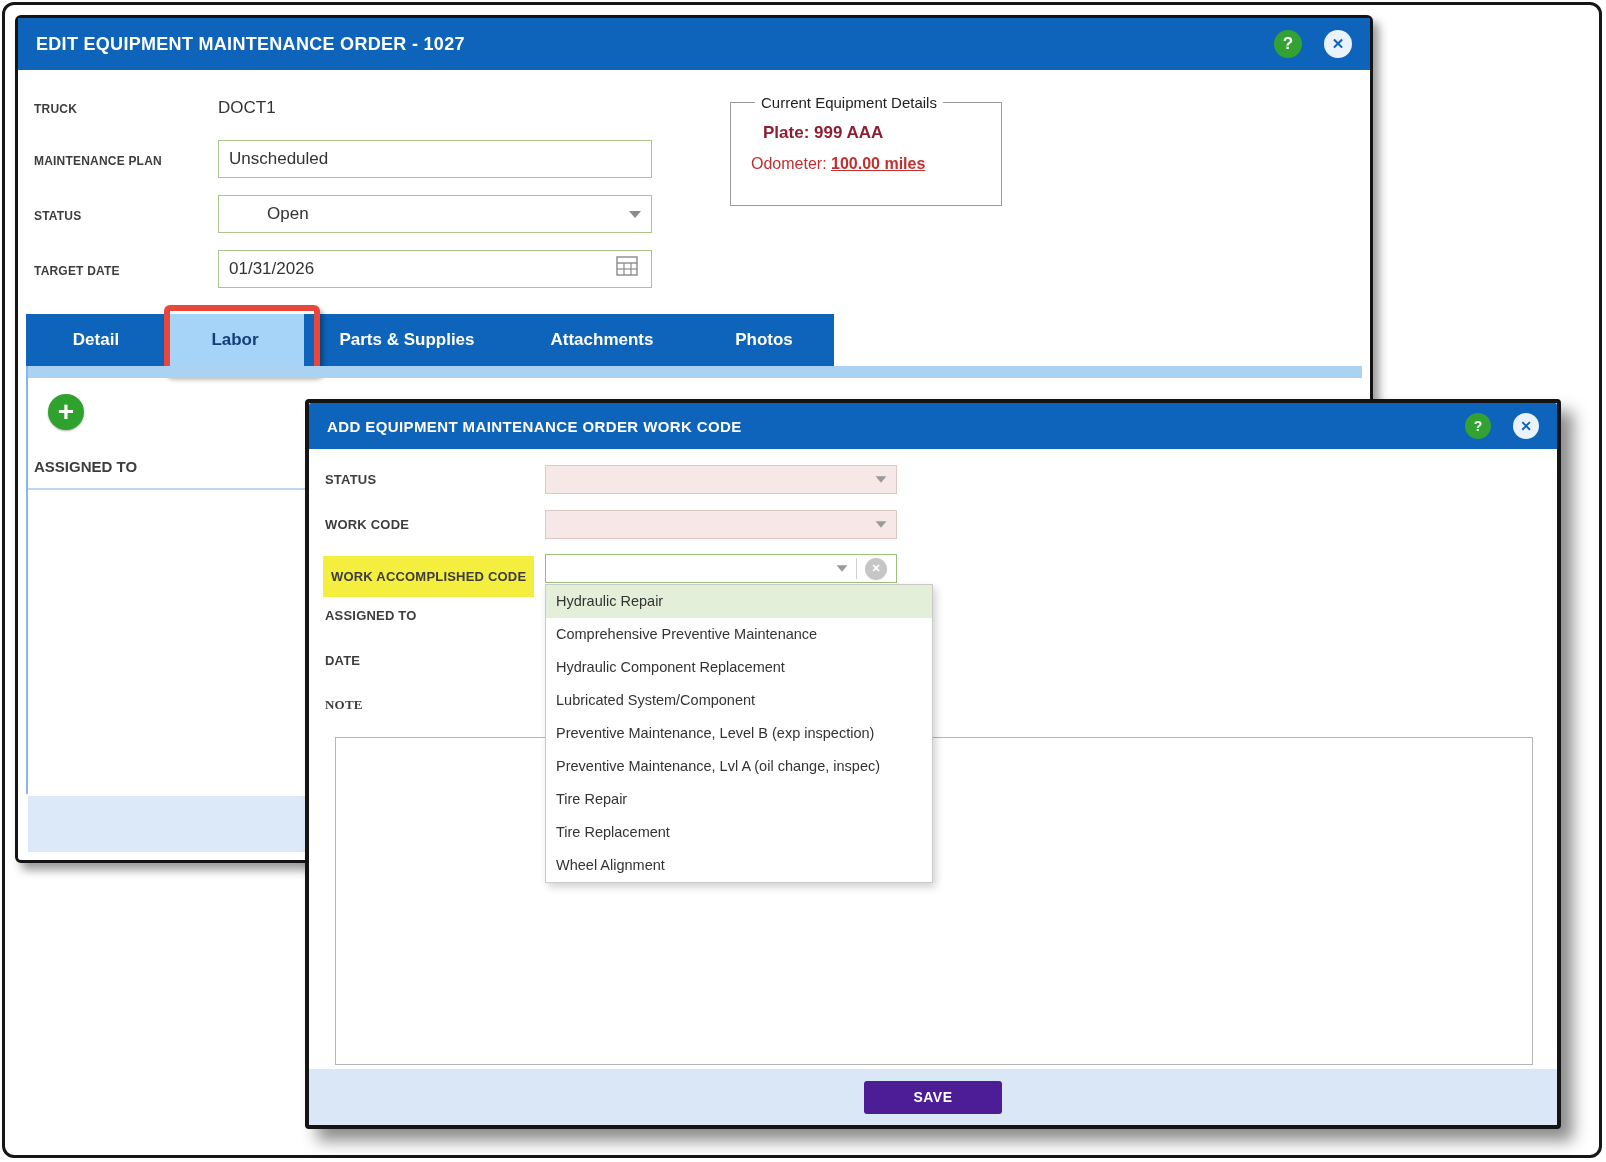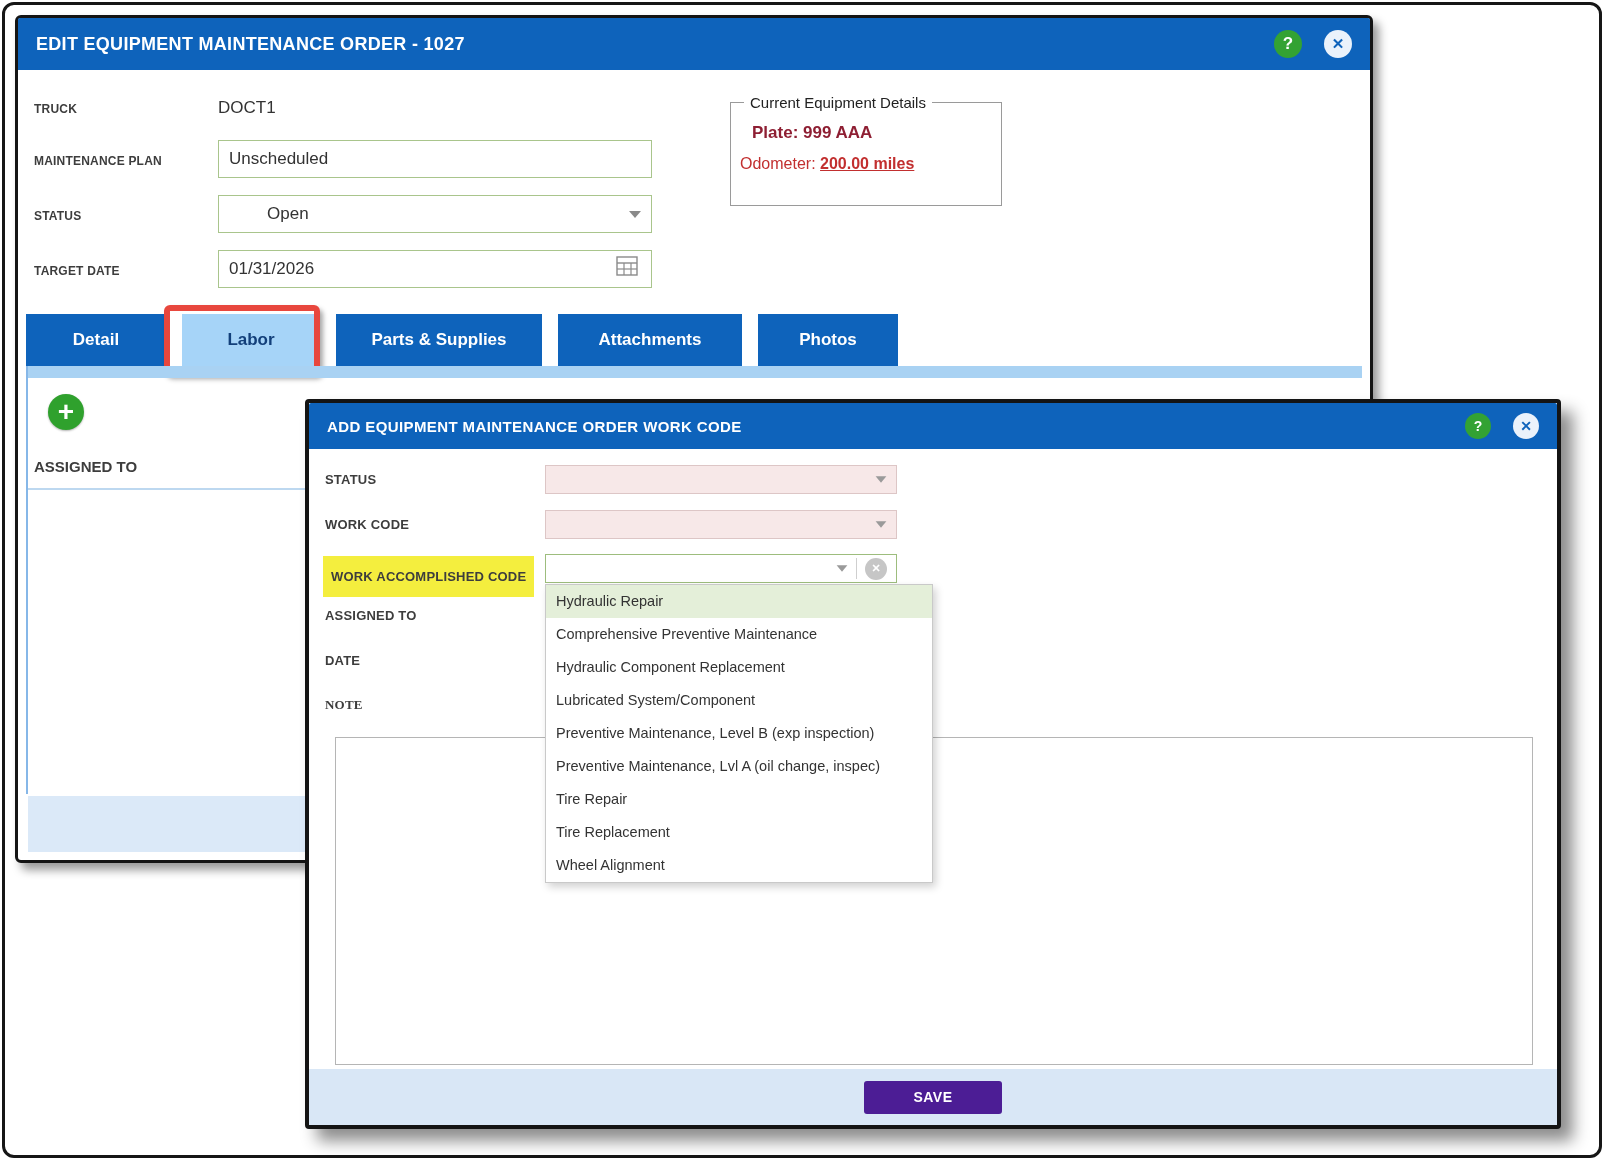--- a/index.html
+++ b/index.html
@@ -18,27 +18,27 @@
   #main-window { left:10px; top:10px; width:1358px; height:848px; }
 
   .fld-label { position:absolute; left:16px; font-size:12px; font-weight:bold; color:#3d3d3d; letter-spacing:.2px; }
   .fld-static { position:absolute; left:200px; font-size:17px; color:#333; }
   .fld-input { position:absolute; left:200px; width:434px; height:38px; border:1px solid #a9c58c; background:#fff; font-size:17px; color:#333; padding:4px 10px; font-family:"Liberation Sans", sans-serif; }
   .fld-select { position:absolute; left:200px; width:434px; height:38px; border:1px solid #a9c58c; background:#fff; font-size:17px; color:#333; padding:0 10px; display:flex; align-items:center; cursor:pointer; }
   .fld-select .txt { flex:1; }
   .chev { width:0; height:0; border-left:6px solid transparent; border-right:6px solid transparent; border-top:7px solid #8a8a8a; }
   .cal-wrap { position:absolute; left:596px; top:236px; width:26px; height:24px; display:flex; align-items:center; justify-content:center; cursor:pointer; }
 
-  fieldset.equip { position:absolute; left:712px; top:76px; width:272px; height:112px; border:1px solid #9a9a9a; padding:4px 3px; }
+  fieldset.equip { position:absolute; left:712px; top:76px; width:272px; height:112px; border:1px solid #9a9a9a; padding:4px 14px; }
   fieldset.equip legend { font-size:15px; color:#222; padding:0 6px; margin-left:10px; }
   .plate-line { font-size:17px; font-weight:bold; color:#8e1f33; margin:8px 0 12px 18px; }
   .odo-line { font-size:16px; color:#c22f2f; margin-left:6px; }
   .odo-line .val { text-decoration:underline; font-weight:bold; }
 
-  .tabs { position:absolute; left:8px; top:296px; height:63px; display:flex; gap:16px; }
+  .tabs { position:absolute; left:8px; top:296px; height:63px; display:flex; gap:0; }
   .tab { height:52px; background:#0e63bb; color:#fff; font-weight:bold; font-size:17px; display:flex; align-items:center; justify-content:center; cursor:pointer; }
   .tab.active { background:#a6d4f8; color:#123f7a; }
   .tab-detail { width:140px; } .tab-labor { width:138px; } .tab-parts { width:206px; } .tab-attach { width:184px; } .tab-photos { width:140px; }
   .red-annotation { position:absolute; left:146px; top:287px; width:156px; height:70px; border:6px solid #e8473e; border-radius:6px; box-shadow:3px 4px 5px rgba(0,0,0,0.35); pointer-events:none; }
 
   .tab-strip { position:absolute; left:8px; top:348px; right:8px; height:12px; background:#a9d2f3; }
   .panel-leftline { position:absolute; left:8px; top:348px; bottom:66px; width:0; border-left:2px solid #86b7e8; }
   .add-btn { position:absolute; left:30px; top:376px; width:36px; height:36px; border-radius:50%; background:#2fa12d; color:#fff; font-size:28px; font-weight:bold; display:flex; align-items:center; justify-content:center; line-height:1; cursor:pointer; box-shadow:0 1px 2px rgba(0,0,0,.3); }
   .assigned-header { position:absolute; left:16px; top:440px; font-size:15px; font-weight:bold; color:#3d3d3d; }
   .assigned-divider { position:absolute; left:10px; right:8px; top:470px; border-top:2px solid #bdd8f0; }
@@ -103,21 +103,21 @@
         <line x1="15" y1="7" x2="15" y2="19" stroke="#8a8a8a" stroke-width="1.2"></line>
         <line x1="1" y1="13" x2="21" y2="13" stroke="#8a8a8a" stroke-width="1.2"></line>
       </svg>
     </span>
 
     <fieldset class="equip">
       <legend>Current Equipment Details</legend>
       <div class="plate-line">Plate: 999 AAA</div>
       <div class="odo-line">
         <span>Odometer:</span>
-        <span class="val">200.00 miles</span>
+        <span class="val">100.00 miles</span>
       </div>
     </fieldset>
 
     <div class="tabs">
       <div class="tab tab-detail">Detail</div>
       <div class="tab tab-labor active">Labor</div>
       <div class="tab tab-parts">Parts &amp; Supplies</div>
       <div class="tab tab-attach">Attachments</div>
       <div class="tab tab-photos">Photos</div>
     </div>

